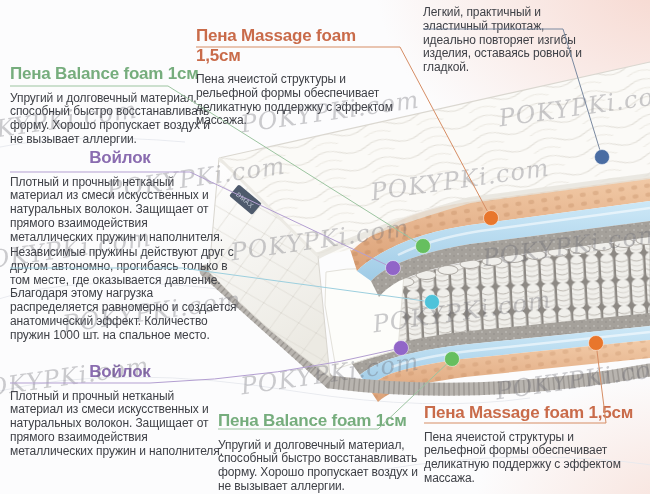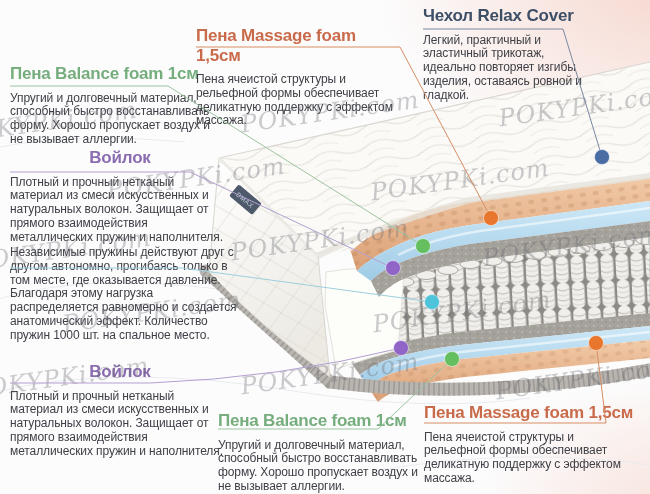--- a/index.html
+++ b/index.html
@@ -148,21 +148,20 @@
     <h3 class="t-green">Пена Balance foam 1см</h3>
     <p>Упругий и долговечный материал, способный быстро восстанавливать форму. Хорошо пропускает воздух и не вызывает аллергии.</p>
   </div>
 
   <div class="label" style="left:196px;top:26px;width:208px">
     <h3 class="t-orange">Пена Massage foam 1,5см</h3>
     <p>Пена ячеистой структуры и рельефной формы обеспечивает деликатную поддержку с эффектом массажа.</p>
   </div>
 
   <div class="label" style="left:423px;top:6px;width:162px">
-    <h3 class="t-navy">Чехол Relax Cover</h3>
     <p>Легкий, практичный и эластичный трикотаж, идеально повторяет изгибы изделия, оставаясь ровной и гладкой.</p>
   </div>
 
   <div class="label" style="left:10px;top:148px;width:220px">
     <h3 class="t-purple">Войлок</h3>
     <p>Плотный и прочный нетканый материал из смеси искусственных и натуральных волокон. Защищает от прямого взаимодействия металлических пружин и наполнителя.</p>
   </div>
 
   <div class="label" style="left:10px;top:246px;width:234px">
     <p>Независимые пружины действуют друг с другом автономно, прогибаясь только в том месте, где оказывается давление. Благодаря этому нагрузка распределяется равномерно и создается анатомический эффект. Количество пружин 1000 шт. на спальное место.</p>

